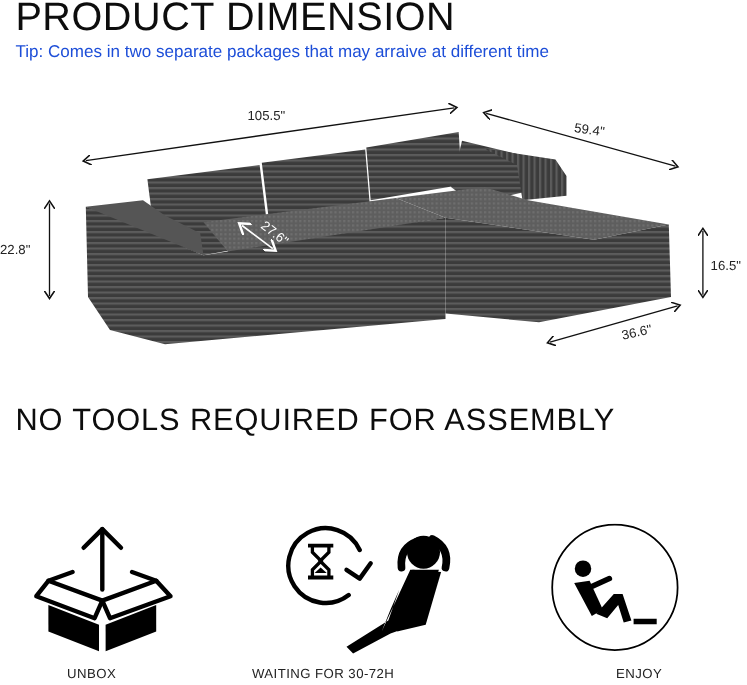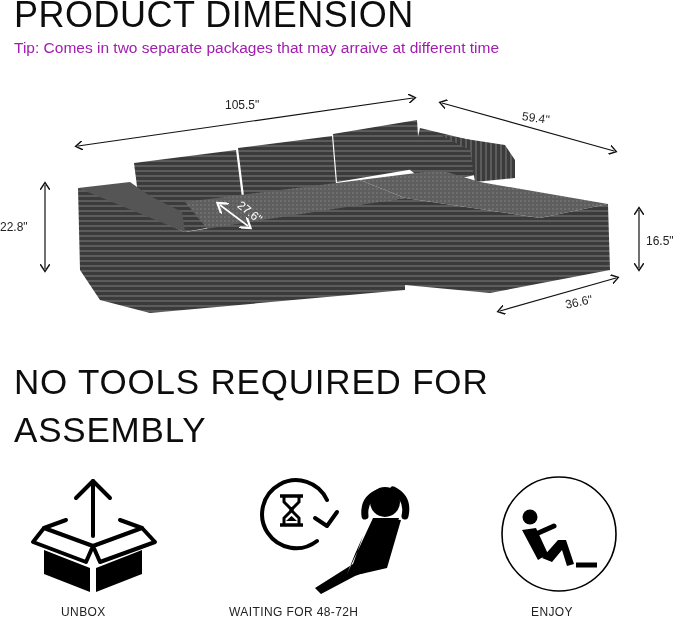--- a/index.html
+++ b/index.html
@@ -1,22 +1,22 @@
 <!DOCTYPE html>
 <html><head>
 <meta charset="utf-8">
 <style>
   html, body { margin: 0; padding: 0; background: #ffffff; }
   body { width: 679px; height: 623px; position: relative; overflow: hidden; font-family: "Liberation Sans", sans-serif; color: #111; }
   .abs { position: absolute; }
   .title-top { left: 14px; top: -6px; font-size: 36px; font-weight: 400; letter-spacing: 0.5px; color: #0d0d0d; line-height: 42px; white-space: nowrap; }
-  .tip { left: 14px; top: 37px; font-size: 15.5px; line-height: 22px; color: #a21caf; width: 500px; }
+  .tip { left: 14px; top: 37px; font-size: 15.5px; line-height: 22px; color: #1d4ed8; width: 500px; }
   .sofa-svg { left: 0; top: 85px; }
   .dim { font-size: 12px; color: #222; font-family: "Liberation Sans", sans-serif; }
-  .title-2 { left: 14px; top: 358px; font-size: 35px; line-height: 48px; letter-spacing: 0.8px; color: #0d0d0d; width: 560px; }
+  .title-2 { left: 14px; top: 358px; font-size: 28px; line-height: 48px; letter-spacing: 0.8px; color: #0d0d0d; width: 560px; }
   .icon-box { text-align: center; }
   .step-label { font-size: 12px; color: #222; letter-spacing: 0.4px; white-space: nowrap; }
 </style>
 </head>
 <body>
 
 <div class="abs title-top">PRODUCT DIMENSION</div>
 <div class="abs tip">Tip: Comes in two separate packages that may arraive at different time</div>
 
 <svg class="abs sofa-svg" width="679" height="240" viewBox="0 85 679 240" xmlns="http://www.w3.org/2000/svg">
@@ -105,25 +105,25 @@
       <line x1="25" y1="49" x2="48" y2="49" stroke="#000" stroke-width="3.5"></line>
       <path d="M29,20 L29,26 L37,34 L29,42 L29,49 M44,20 L44,26 L36,34 L44,42 L44,49" fill="none" stroke="#000" stroke-width="3"></path>
       <polygon points="31,45 42,45 36.5,40" fill="#000"></polygon>
     </g>
     <circle cx="130" cy="26" r="15" fill="#000"></circle>
     <path d="M110,40 Q108,22 125,16 M150,40 Q154,22 138,14" fill="none" stroke="#000" stroke-width="7" stroke-linecap="round"></path>
     <path d="M118,42 L144,42 L128,90 L100,100 L66,118 L60,112 L98,88 L108,60 L100,78 L92,98 Z" fill="#000"></path>
     <path d="M120,42 L146,44 L132,92 L106,98 Z" fill="#000"></path>
   </svg>
 </div>
-<div class="abs step-label" style="left:229px;top:605px;">WAITING FOR  48-72H</div>
+<div class="abs step-label" style="left:229px;top:605px;">WAITING FOR  30-72H</div>
 
 <div class="abs icon-box" style="left:500px;top:476px;width:120px;">
   <svg width="120" height="120" viewBox="0 0 120 120" xmlns="http://www.w3.org/2000/svg">
     <circle cx="59" cy="58" r="57" fill="none" stroke="#000" stroke-width="1.6"></circle>
     <circle cx="30" cy="41" r="7.5" fill="#000"></circle>
     <path d="M22,54 L36,52 L48,78 L38,84 Z" fill="#000"></path>
     <path d="M36,58 L54,50" stroke="#000" stroke-width="5" stroke-linecap="round"></path>
     <path d="M42,82 L58,64 L66,64 L74,88 L67,90 L62,74 L52,86 Z" fill="#000"></path>
     <line x1="76" y1="89" x2="97" y2="89" stroke="#000" stroke-width="5"></line>
   </svg>
 </div>
-<div class="abs step-label" style="left:531px;top:605px;">ENJOY</div>
+<div class="abs step-label" style="left:560px;top:605px;">ENJOY</div>
 
 </body></html>

